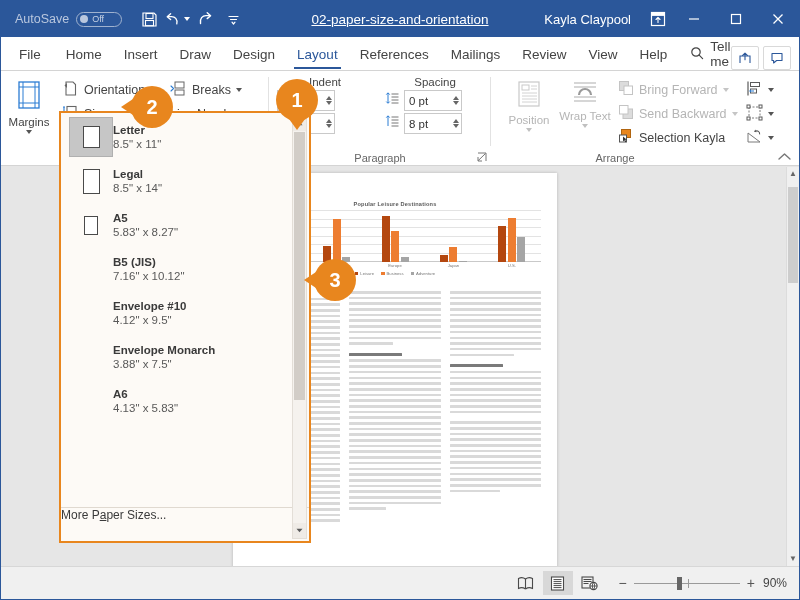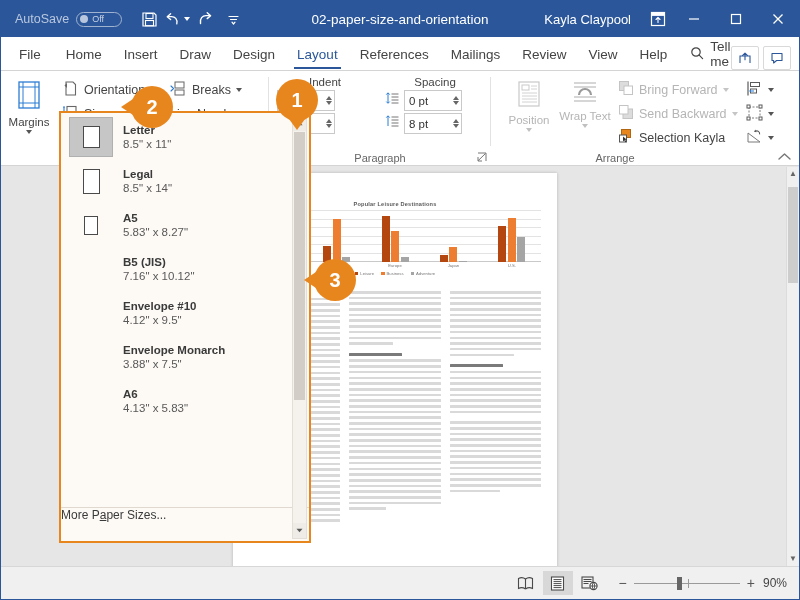--- a/index.html
+++ b/index.html
@@ -29,21 +29,21 @@
   }
   .toggle-text { font-size: 9px; color: #c5d1e4; margin-left: 4px; }
   .qat { display: flex; align-items: center; gap: 2px; margin-left: 14px; }
   .qat-btn {
     width: 26px; height: 26px; display: flex; align-items: center; justify-content: center;
     color: #fff;
   }
   .qat-btn svg { display: block; }
   .title-center {
     position: absolute; left: 0; right: 0; text-align: center;
-    font-size: 13.5px; pointer-events: none;
+    font-size: 13.5px; pointer-events: none; text-decoration: underline;
   }
   .title-center span { pointer-events: auto; }
   .title-right {
     margin-left: auto; display: flex; align-items: center; height: 100%;
   }
   .user-name { font-size: 13px; margin-right: 12px; }
   .ribbon-opt {
     width: 30px; height: 30px; display: flex; align-items: center; justify-content: center;
   }
   .wbtn {
@@ -157,21 +157,21 @@
   .dropdown {
     position: absolute; left: 58px; top: 110px; width: 252px; height: 432px;
     background: #fdfaf6; border: 2.5px solid #e8861e; z-index: 40;
     display: flex; flex-direction: column;
   }
   .dd-list { position: relative; flex: 1; overflow: hidden; padding-top: 2px; }
   .dd-item { display: flex; align-items: center; height: 44px; padding-left: 8px; }
   .dd-thumbwrap { width: 44px; height: 40px; display: flex; align-items: center; justify-content: center; }
   .dd-thumbwrap.sel { background: #c6c6c6; border: 1px solid #b0b0b0; }
   .dd-thumb { border: 1.4px solid #4a4a4a; background: #fff; }
-  .dd-text { margin-left: 10px; }
+  .dd-text { margin-left: 0; }
   .dd-name { font-size: 11.5px; font-weight: bold; color: #3a3a3a; line-height: 14px; }
   .dd-dim { font-size: 11.5px; color: #595959; line-height: 15px; }
   .dd-scroll {
     position: absolute; right: 2px; top: 2px; bottom: 2px; width: 15px;
     background: #f5f2ee; border: 1px solid #e3ded7;
   }
   .dd-sb-btn { height: 15px; display: flex; align-items: center; justify-content: center; background: #efebe6; }
   .dd-sb-thumb { position: absolute; left: 1px; right: 1px; top: 16px; height: 268px; background: #d2cdc7; }
   .dd-footer {
     height: 34px; border-top: 1px solid #e0d9d0; display: flex; 

